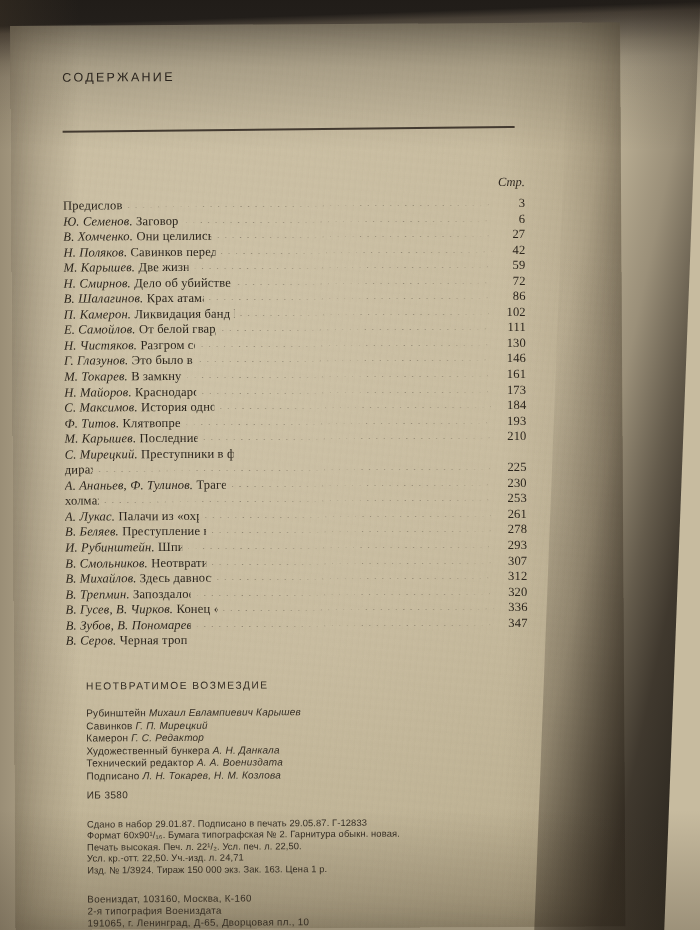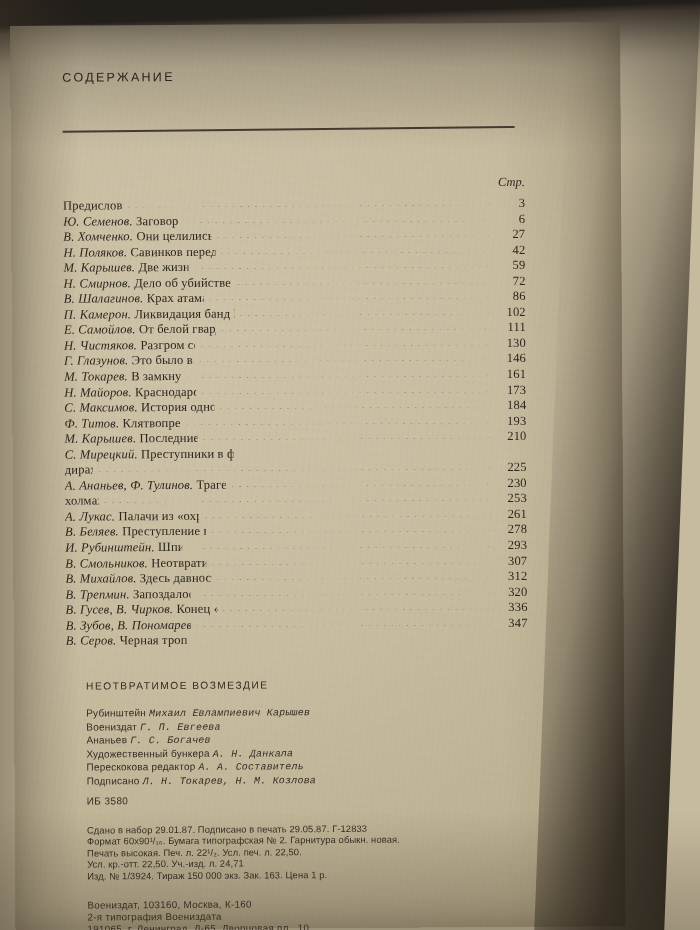--- a/index.html
+++ b/index.html
@@ -204,21 +204,21 @@
     font-size: 10.2px;
     letter-spacing: 1.5px;
     margin-bottom: 16px;
   }
   .credit {
     font-size: 10px;
     line-height: 12.6px;
     letter-spacing: .2px;
     white-space: nowrap;
   }
-  .credit .nm { font-style: italic; font-family: Liberation Mono, monospace; }
+  .credit .nm { font-style: italic; }
   .ib {
     font-size: 10px;
     margin-top: 6px;
     letter-spacing: .4px;
   }
   .imprint {
     margin-top: 18px;
     font-size: 9.4px;
     line-height: 11.6px;
     letter-spacing: .1px;
@@ -401,24 +401,24 @@
             <span class="ttl"><span class="em">В. Серов. </span>Черная тропа «Макса»</span>
             <span class="dots"></span>
             <span class="pg"></span>
           </div>
         </div>
 
       <div class="colophon">
         <div class="colo-title">НЕОТВРАТИМОЕ ВОЗМЕЗДИЕ</div>
         <div id="credits-block">
             <div class="credit"><span>Рубинштейн </span><span class="nm">Михаил Евлампиевич Карышев</span></div>
-            <div class="credit"><span>Воениздат </span><span class="nm">Г. П. Евгеева</span></div>
-            <div class="credit"><span>Ананьев </span><span class="nm">Г. С. Богачев</span></div>
+            <div class="credit"><span>Савинков </span><span class="nm">Г. П. Мирецкий</span></div>
+            <div class="credit"><span>Камерон </span><span class="nm">Г. С. Редактор</span></div>
             <div class="credit"><span>Художественный бункера </span><span class="nm">А. Н. Данкала</span></div>
-            <div class="credit"><span>Перескокова редактор </span><span class="nm">А. А. Составитель</span></div>
+            <div class="credit"><span>Технический редактор </span><span class="nm">А. А. Воениздата</span></div>
             <div class="credit"><span>Подписано </span><span class="nm">Л. Н. Токарев, Н. М. Козлова</span></div>
           </div>
         <div class="ib">ИБ 3580</div>
         <div class="imprint" id="imprint-block">
             <div>Сдано в набор 29.01.87. Подписано в печать 29.05.87. Г-12833</div>
             <div>Формат 60х90¹/₁₆. Бумага типографская № 2. Гарнитура обыкн. новая.</div>
             <div>Печать высокая. Печ. л. 22¹/₂. Усл. печ. л. 22,50.</div>
             <div>Усл. кр.-отт. 22,50. Уч.-изд. л. 24,71</div>
             <div>Изд. № 1/3924. Тираж 150 000 экз. Зак. 163. Цена 1 р.</div>
           </div>

